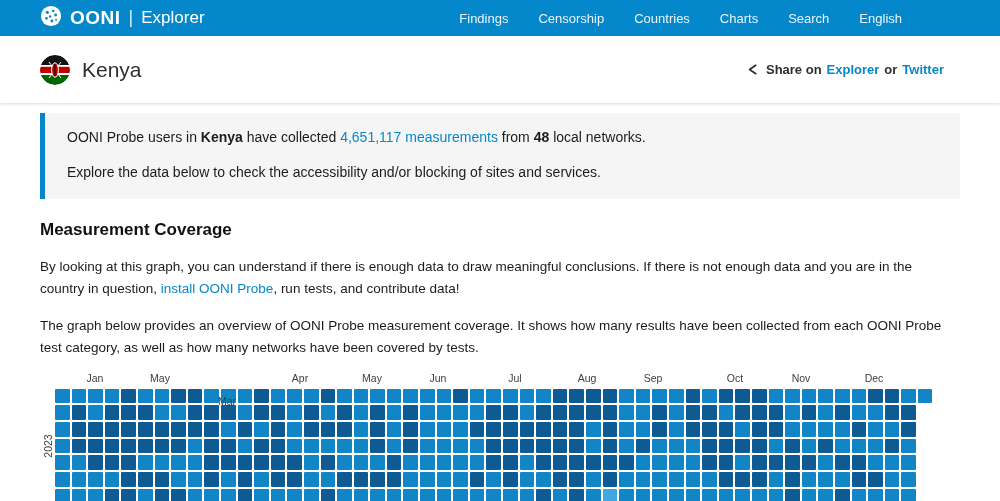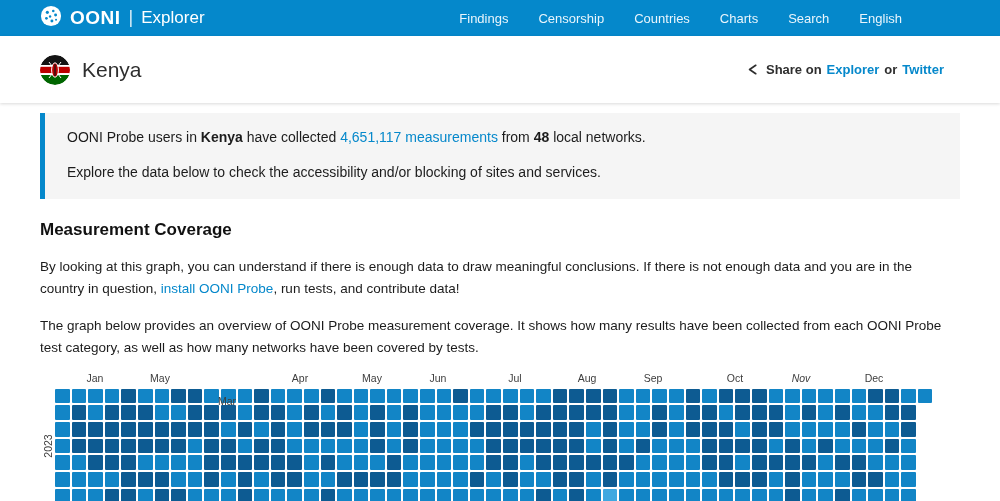--- a/index.html
+++ b/index.html
@@ -161,21 +161,21 @@
         <span class="month-label" style="left: 40px;">Jan</span>
         <span class="month-label" style="left: 105px;">May</span>
         <span class="month-label" style="left: 172px; margin-top: 23px;">Mar</span>
         <span class="month-label" style="left: 245px;">Apr</span>
         <span class="month-label" style="left: 317px;">May</span>
         <span class="month-label" style="left: 383px;">Jun</span>
         <span class="month-label" style="left: 460px;">Jul</span>
         <span class="month-label" style="left: 532px;">Aug</span>
         <span class="month-label" style="left: 598px;">Sep</span>
         <span class="month-label" style="left: 680px;">Oct</span>
-        <span class="month-label" style="left: 746px; font-style: italic;">Nov</span>
+        <span class="month-label" style="left: 746px;">Nov</span>
         <span class="month-label" style="left: 819px;">Dec</span>
       </div>
     <div class="grid-wrap">
       <div class="year-axis">
         <span>2023</span>
       </div>
       <div class="heatgrid">
           <div class="cell" style="grid-area: 1 / 1; background: rgb(18, 133, 198);"></div>
           <div class="cell" style="grid-area: 1 / 2; background: rgb(18, 133, 198);"></div>
           <div class="cell" style="grid-area: 1 / 3; background: rgb(18, 133, 198);"></div>

